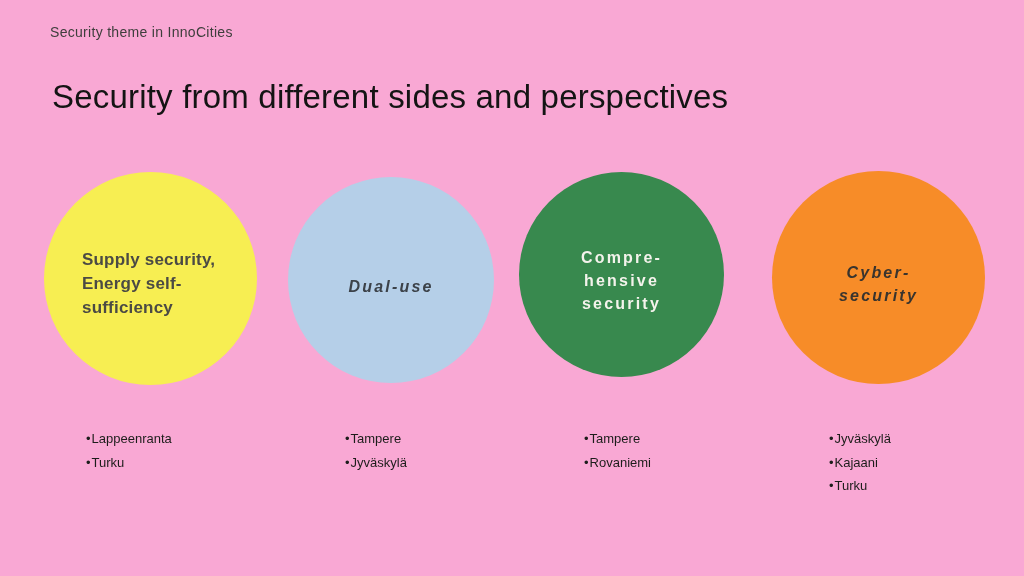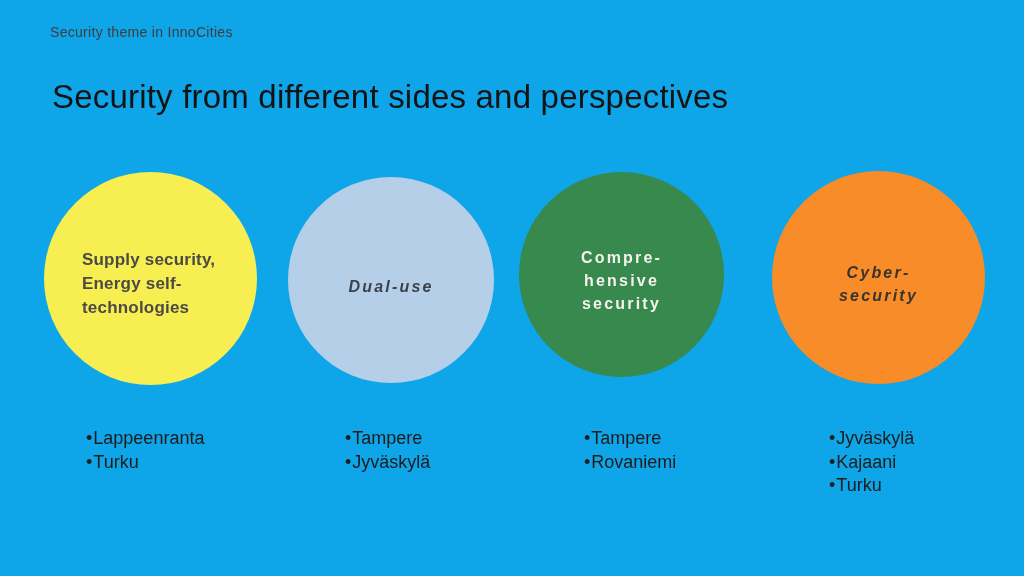--- a/index.html
+++ b/index.html
@@ -1,18 +1,18 @@
 <!DOCTYPE html>
 <html><head>
 <meta charset="utf-8">
 <style>
   html,body { margin:0; padding:0; background:#e9e9e9; }
   .slide {
     position:relative; width:1024px; height:576px; margin:0 auto;
-    background:#0ea5e9; overflow:hidden;
+    background:#f9a8d4; overflow:hidden;
     font-family:"Liberation Sans", sans-serif;
   }
   .eyebrow {
     position:absolute; left:50px; top:24px;
     font-size:14px; letter-spacing:0.3px; color:#3e3e3c;
   }
   .title {
     position:absolute; left:52px; top:78px; margin:0;
     font-size:33px; font-weight:500; letter-spacing:0.2px; color:#141414;
   }
@@ -28,21 +28,21 @@
     font-size:16px; font-weight:700; line-height:23px;
     letter-spacing:2.2px; text-align:center; padding-top:12px;
   }
   .circle-supply .circle-label {
     position:absolute; left:38px; top:76px; padding:0;
     text-align:left; font-size:17px; font-weight:600;
     letter-spacing:0.2px; line-height:24px;
   }
   .city-list {
     position:absolute; top:427px;
-    font-size:18px; line-height:23.5px; color:#1d1d1b;
+    font-size:13px; line-height:23.5px; color:#1d1d1b;
   }
   .list-supply        { left:86px; }
   .list-dual          { left:345px; }
   .list-comprehensive { left:584px; }
   .list-cyber         { left:829px; }
   .city { white-space:nowrap; }
   .bullet { margin-right:1px; }
 </style>
 </head>
 <body>
@@ -52,21 +52,21 @@
   <div class="eyebrow">Security theme in InnoCities</div>
 
   <h1 class="title">Security from different sides and perspectives</h1>
 
   <section>
 
     <div class="circle circle-supply" style="background-color: rgb(247, 238, 82); color: rgb(75, 74, 68);">
       <div class="circle-label">
           <div class="line">Supply security,</div>
           <div class="line">Energy self-</div>
-          <div class="line">technologies</div>
+          <div class="line">sufficiency</div>
         </div>
     </div>
 
     <div class="circle circle-dual" style="background-color: rgb(181, 207, 232); color: rgb(60, 66, 73); font-style: italic;">
       <div class="circle-label">
           <div class="line">Dual-use</div>
         </div>
     </div>
 
     <div class="circle circle-comprehensive" style="background-color: rgb(56, 137, 78); color: rgb(244, 243, 236);">

